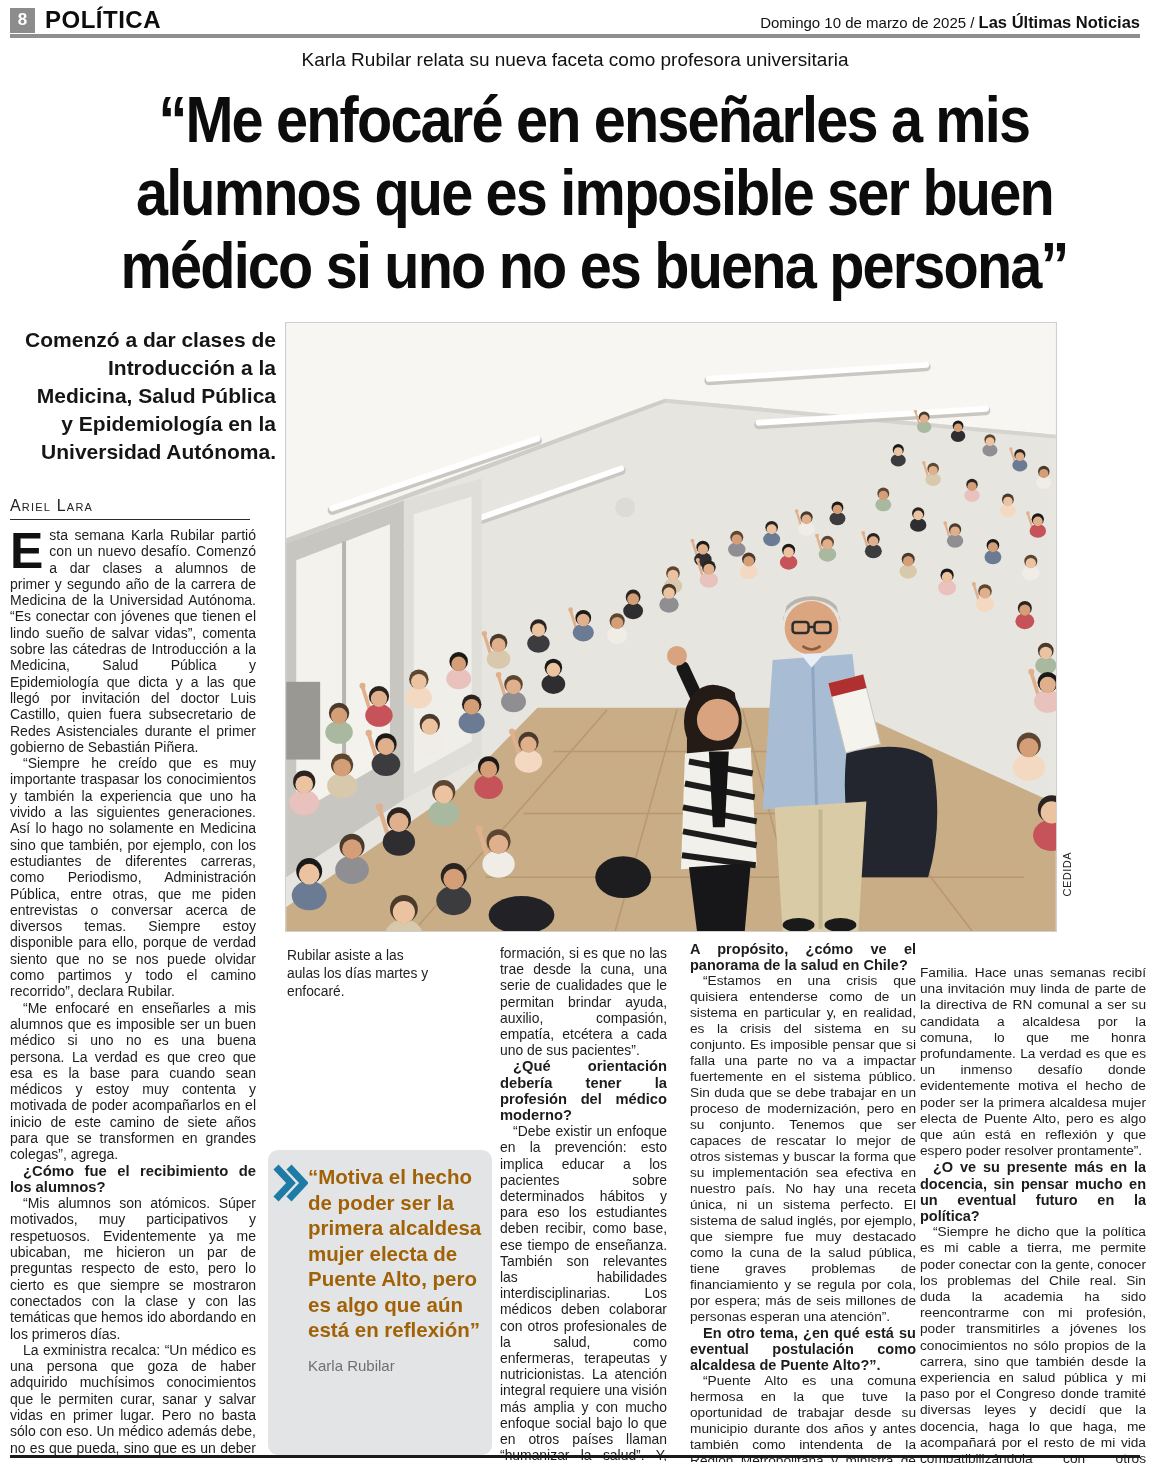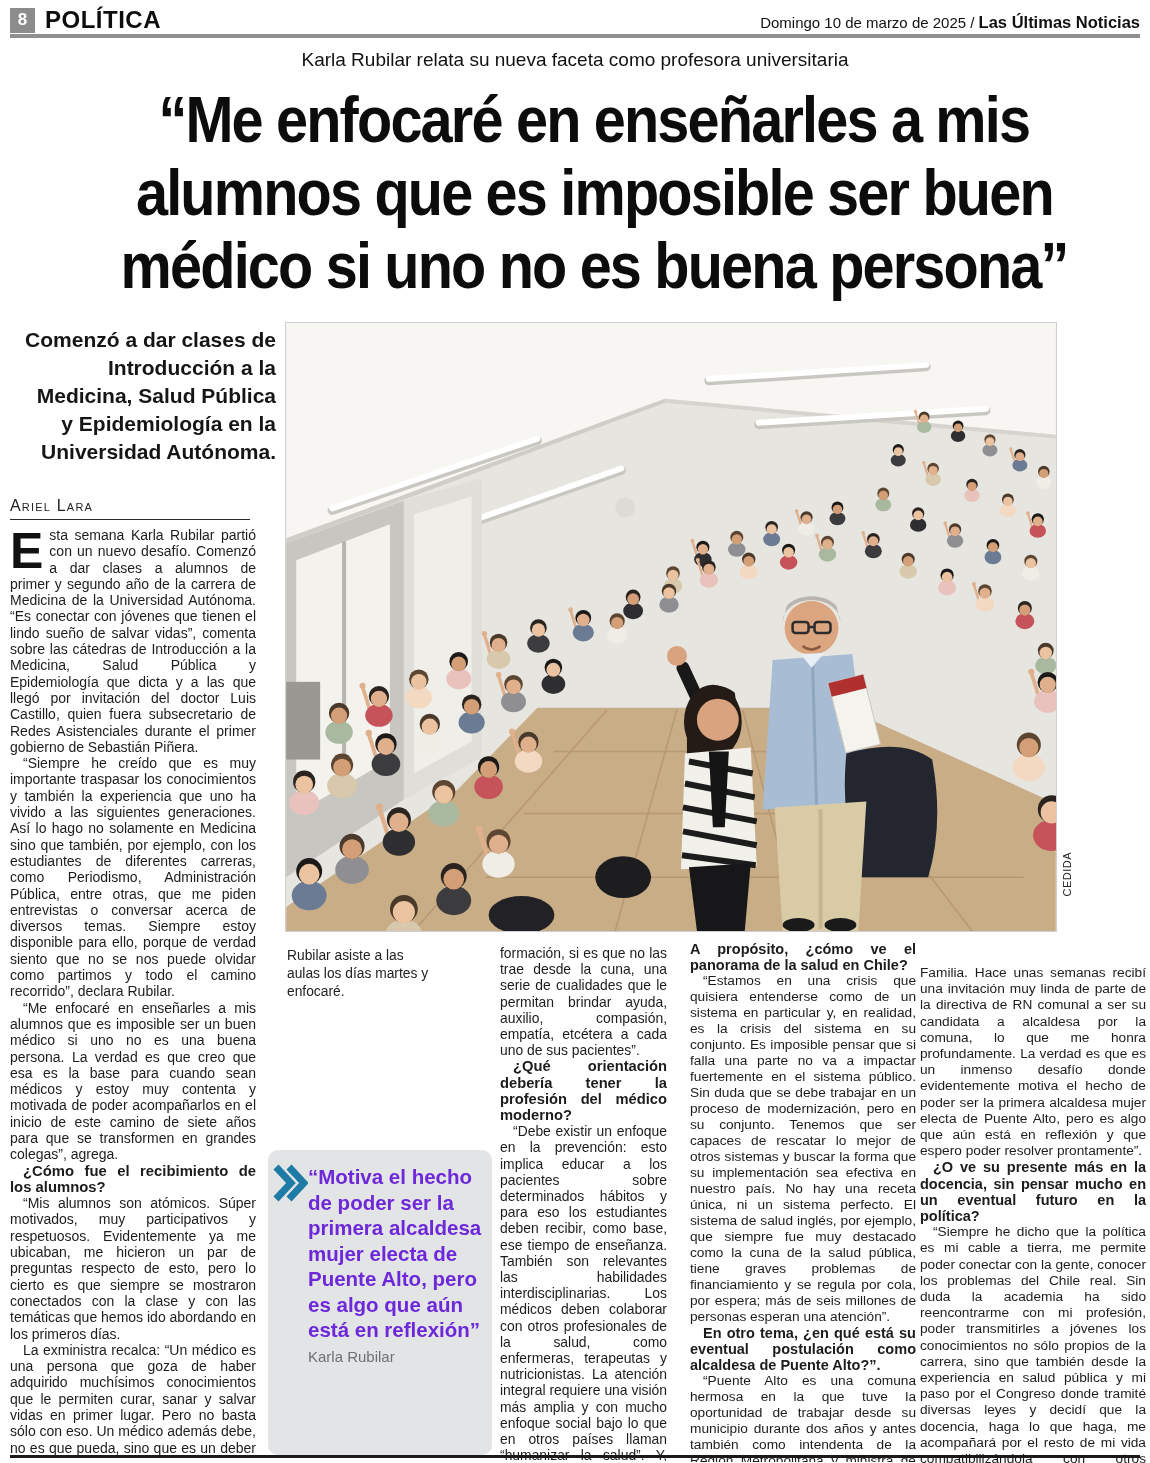--- a/index.html
+++ b/index.html
@@ -50,22 +50,22 @@
   .credit{position:absolute;left:1061px;top:852px;writing-mode:vertical-rl;
           transform:rotate(180deg);font-size:11px;letter-spacing:.5px;color:#222;}
   .caption{position:absolute;left:287px;top:947px;width:142px;font-size:13.8px;
            line-height:18px;color:#222;}
 
   
   .pullquote{position:absolute;left:268px;top:1150px;width:224px;height:305px;
              background:#e3e4e5;border-radius:10px;box-sizing:border-box;
              padding:14px 8px 10px 40px;}
   .pq-chevron{position:absolute;left:4px;top:12px;}
-  .pq-text{font-size:20.5px;font-weight:700;line-height:25.5px;color:#6d28d9;}
-  .pq-attr{margin-top:5px;font-size:15px;color:#6f7072;font-weight:400;}
+  .pq-text{font-size:20.5px;font-weight:700;line-height:25.5px;color:#a16207;}
+  .pq-attr{margin-top:14px;font-size:15px;color:#6f7072;font-weight:400;}
 
   .bottom-rule{position:absolute;left:10px;right:10px;top:1455px;height:3px;background:#1a1a1a;}
 </style>
 </head>
 <body>
 
 <div class="page">
 
   <div class="masthead">
     <div class="mast-left">

